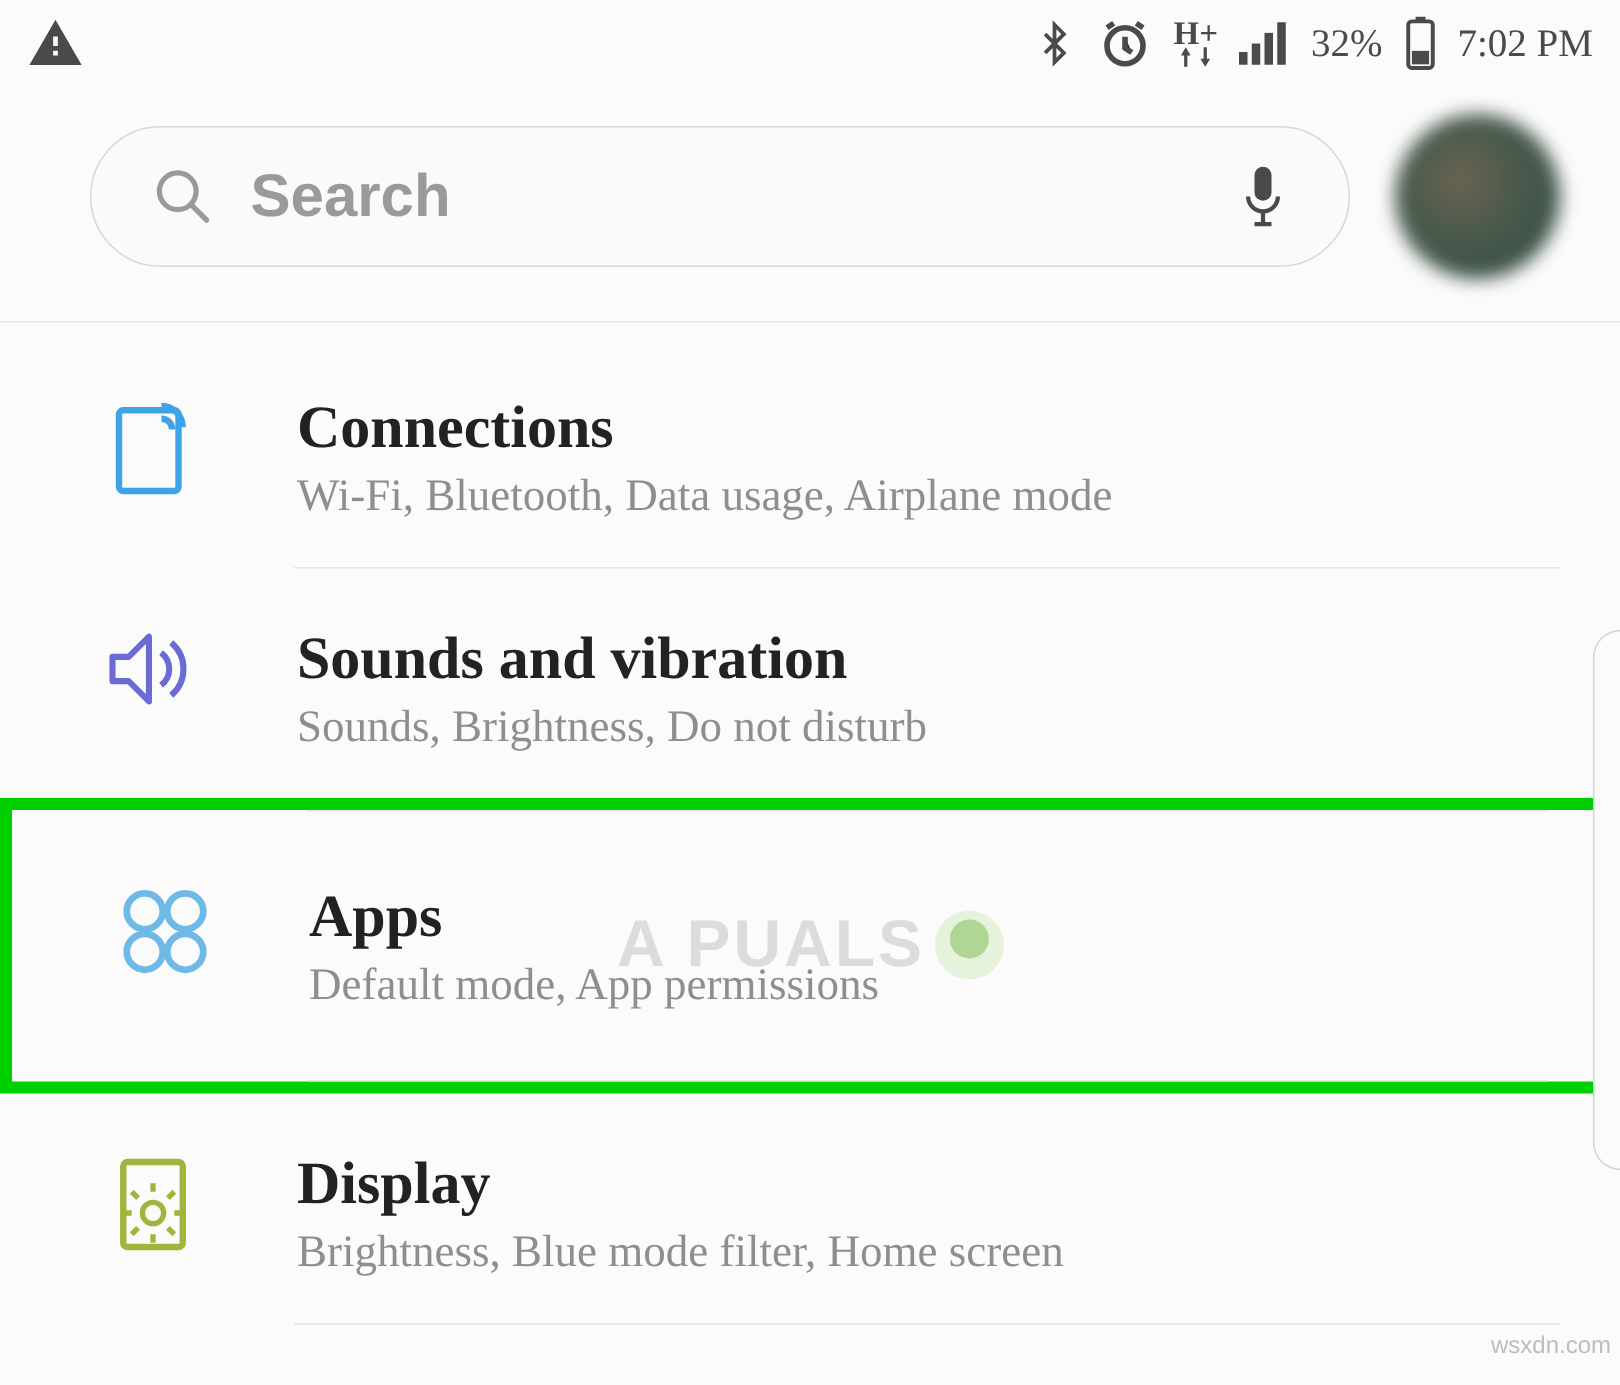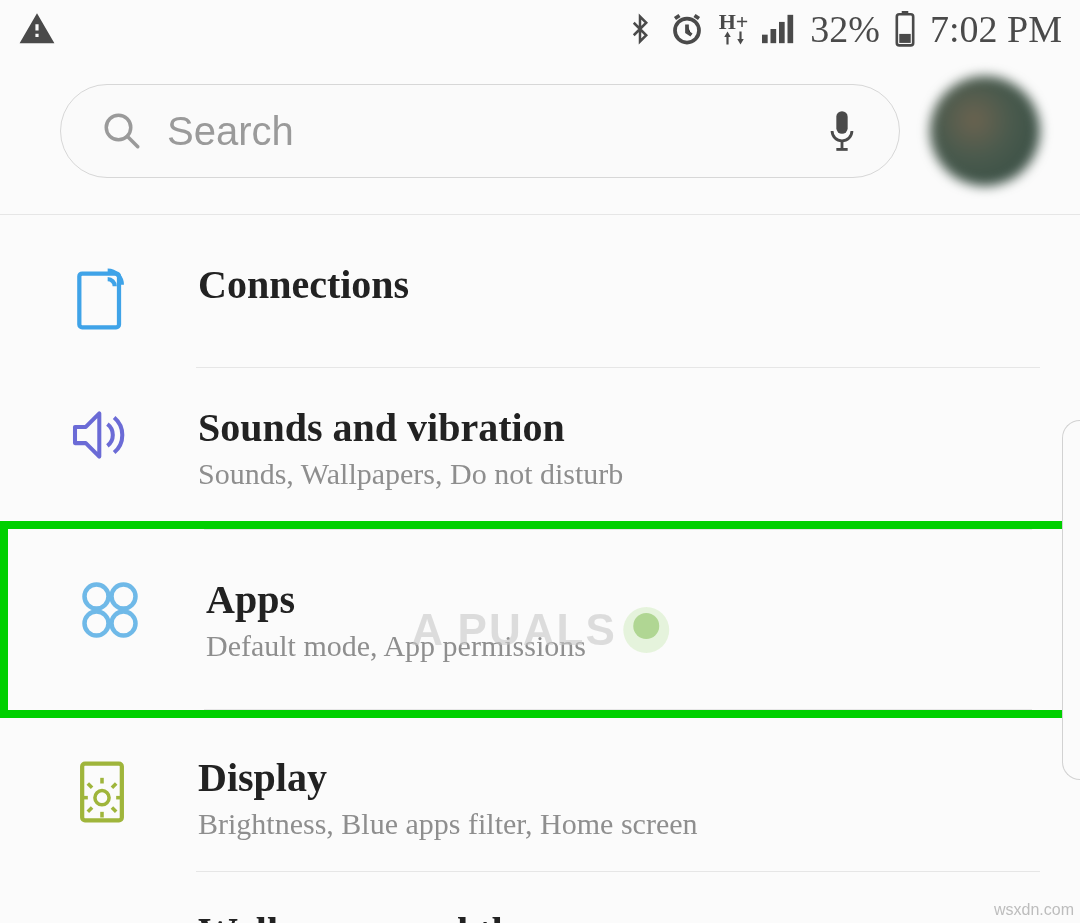--- a/index.html
+++ b/index.html
@@ -16,21 +16,21 @@
     display: flex;
     align-items: center;
     height: 58px;
     padding: 0 18px;
     font-family: "Comic Sans MS", cursive;
     font-size: 34px;
     color: #4a4a4a;
   }
   .status-left { flex: 0 0 auto; }
   .status-right { margin-left: auto; display: flex; align-items: center; gap: 14px; }
-  .status-right .txt { font-size: 38px; color:#4a4a4a; }
+  .status-right .txt { font-size: 26px; color:#4a4a4a; }
   .status-icon { display:inline-flex; align-items:center; justify-content:center; }
 
   
   .search-row {
     display:flex;
     align-items:center;
     padding: 18px 40px 28px 60px;
     gap: 30px;
   }
   .search-pill {
@@ -41,20 +41,21 @@
     display:flex;
     align-items:center;
     padding: 0 40px;
     gap: 24px;
     background:#fafafa;
   }
   .search-placeholder {
     font-size: 40px;
     color: #9a9a9a;
     flex:1;
+    font-weight:bold;
   }
   .avatar {
     width: 110px; height: 110px;
     border-radius: 50%;
     background: radial-gradient(circle at 40% 40%, #6b6350 0%, #4a5a4d 40%, #3d5247 70%, #6b6460 100%);
     filter: blur(6px);
   }
   .sep-full {
     height:1px;
     background:#e6e6e6;
@@ -99,21 +100,21 @@
     margin-right: 40px;
   }
   .highlight-box {
     border: 8px solid #00d000;
   }
 
   
   .wm {
     position:absolute;
     right:6px;
-    bottom:4px;
+    bottom:16px;
     font-family: Arial, sans-serif;
     font-size:16px;
     color:#bdbdbd;
   }
   
   .center-wm {
     position:absolute;
     left:50%; top:390px;
     transform:translateX(-50%);
     font-family: Arial, sans-serif;
@@ -236,37 +237,38 @@
       <span>
         <svg width="58" height="68" viewBox="0 0 40 48">
             <rect x="4" y="6" width="28" height="38" rx="2" fill="none" stroke="#3fa3e8" stroke-width="3"></rect>
             <path d="M24 4a10 10 0 0 1 10 10" fill="none" stroke="#3fa3e8" stroke-width="3"></path>
             <path d="M24 10a5 5 0 0 1 5 5" fill="none" stroke="#3fa3e8" stroke-width="3"></path>
           </svg>
       </span>
     </div>
     <div class="texts">
       <div class="title">Connections</div>
+      <div class="subtitle">Wi-Fi, Bluetooth, Data usage, Airplane mode</div>
     </div>
   </div>
   <div class="item-sep"></div>
 
   <div class="item">
     <div class="icon-slot">
       <span>
         <svg width="66" height="54" viewBox="0 0 48 40">
             <path d="M4 14h8l10-10v32L12 26H4z" fill="none" stroke="#6b6bd6" stroke-width="3" stroke-linejoin="round"></path>
             <path d="M28 12a10 10 0 0 1 0 16" fill="none" stroke="#6b6bd6" stroke-width="3"></path>
             <path d="M33 7a17 17 0 0 1 0 26" fill="none" stroke="#6b6bd6" stroke-width="3"></path>
           </svg>
       </span>
     </div>
     <div class="texts">
       <div class="title">Sounds and vibration</div>
-      <div class="subtitle">Sounds, Wallpapers, Do not disturb</div>
+      <div class="subtitle">Sounds, Brightness, Do not disturb</div>
     </div>
   </div>
 
   <div class="highlight-box">
     <div class="item-sep" style="margin-top:0;"></div>
     <div class="item" style="padding-top:46px;padding-bottom:46px;">
       <div class="icon-slot">
         <span>
           <svg width="60" height="60" viewBox="0 0 40 40">
             <circle cx="11" cy="11" r="8" fill="none" stroke="#6fb9e8" stroke-width="3"></circle>
@@ -298,21 +300,21 @@
               <line x1="13" y1="21" x2="10" y2="18"></line>
               <line x1="27" y1="21" x2="30" y2="18"></line>
               <line x1="13" y1="35" x2="10" y2="38"></line>
               <line x1="27" y1="35" x2="30" y2="38"></line>
             </g>
           </svg>
       </span>
     </div>
     <div class="texts">
       <div class="title">Display</div>
-      <div class="subtitle">Brightness, Blue apps filter, Home screen</div>
+      <div class="subtitle">Brightness, Blue mode filter, Home screen</div>
     </div>
   </div>
   <div class="item-sep"></div>
 
   <div class="item" style="padding-bottom:10px;">
     <div class="icon-slot">
       
     </div>
     <div class="texts">
       <div class="title">Wallpapers and themes</div>

